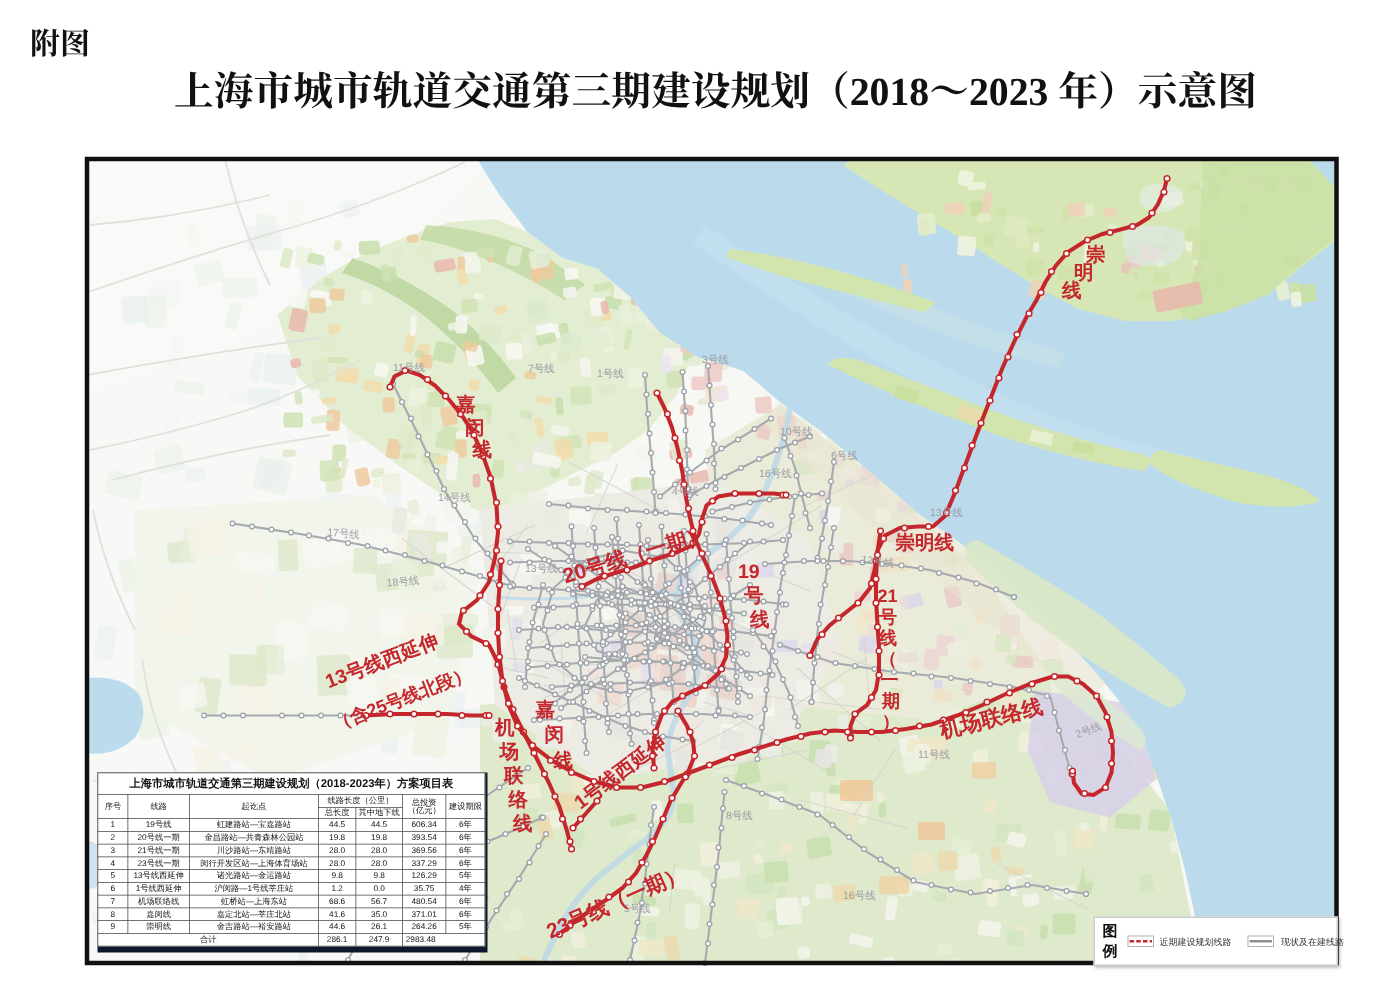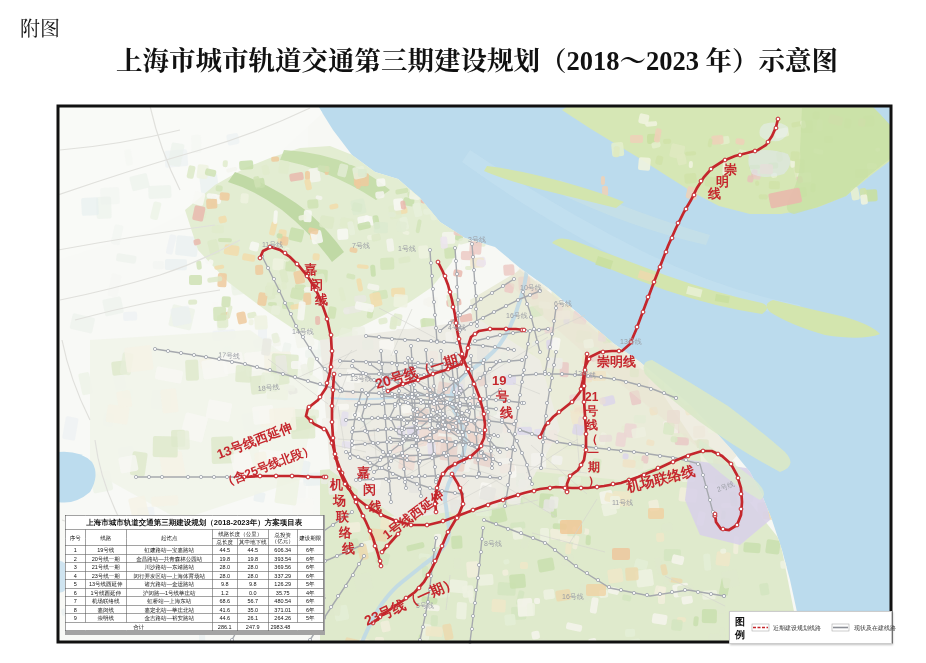--- a/index.html
+++ b/index.html
@@ -1,18 +1,18 @@
 <!DOCTYPE html>
 <html><head><meta charset="utf-8">
 <style>
 html,body{margin:0;padding:0;width:926px;height:663px;background:#ffffff;overflow:hidden}
 body{font-family:"Liberation Sans",sans-serif;position:relative}
-#futu{position:absolute;left:20px;top:13px;font-size:20px;font-weight:normal;font-family:"Liberation Serif","Noto Serif CJK SC",serif;color:#111}
+#futu{position:absolute;left:20px;top:13px;font-size:20px;font-weight:bold;font-family:"Liberation Serif","Noto Serif CJK SC",serif;color:#111}
 #title{position:absolute;left:14px;top:39px;width:926px;text-align:center;font-size:26.5px;font-weight:bold;font-family:"Liberation Serif","Noto Serif CJK SC",serif;color:#111;letter-spacing:0px}
-#tbl{position:absolute;left:65px;top:515px;width:260px;height:120px;background:#a3a3a3;}
+#tbl{position:absolute;left:65px;top:515px;width:260px;height:120px;background:#0f172a;}
 #tbl table{border-collapse:collapse;width:516px;table-layout:fixed;font-family:"Liberation Sans",sans-serif;transform:scale(0.5);transform-origin:0 0;background:#fff}
 #tbl td{border:1.5px solid #444;font-size:11px;color:#111;text-align:center;padding:0;height:16px;line-height:11px;overflow:hidden;white-space:nowrap}
 #tbl .h1 td{height:16px;font-size:11px}
 #tbl .h2 td{height:14px}
 #tbl .tt{font-size:15px;font-weight:bold;line-height:28px;height:28px}
 #legend{position:absolute;left:729px;top:611px;width:161px;height:31px;background:#fff;border:0.5px solid #ccc;box-shadow:1px 1px 2px rgba(0,0,0,0.25)}
 #lgt{position:absolute;left:5px;top:3px;font-size:10px;font-weight:bold;line-height:13px;color:#111;font-family:"Liberation Serif",serif}
 </style></head>
 <body>
 

